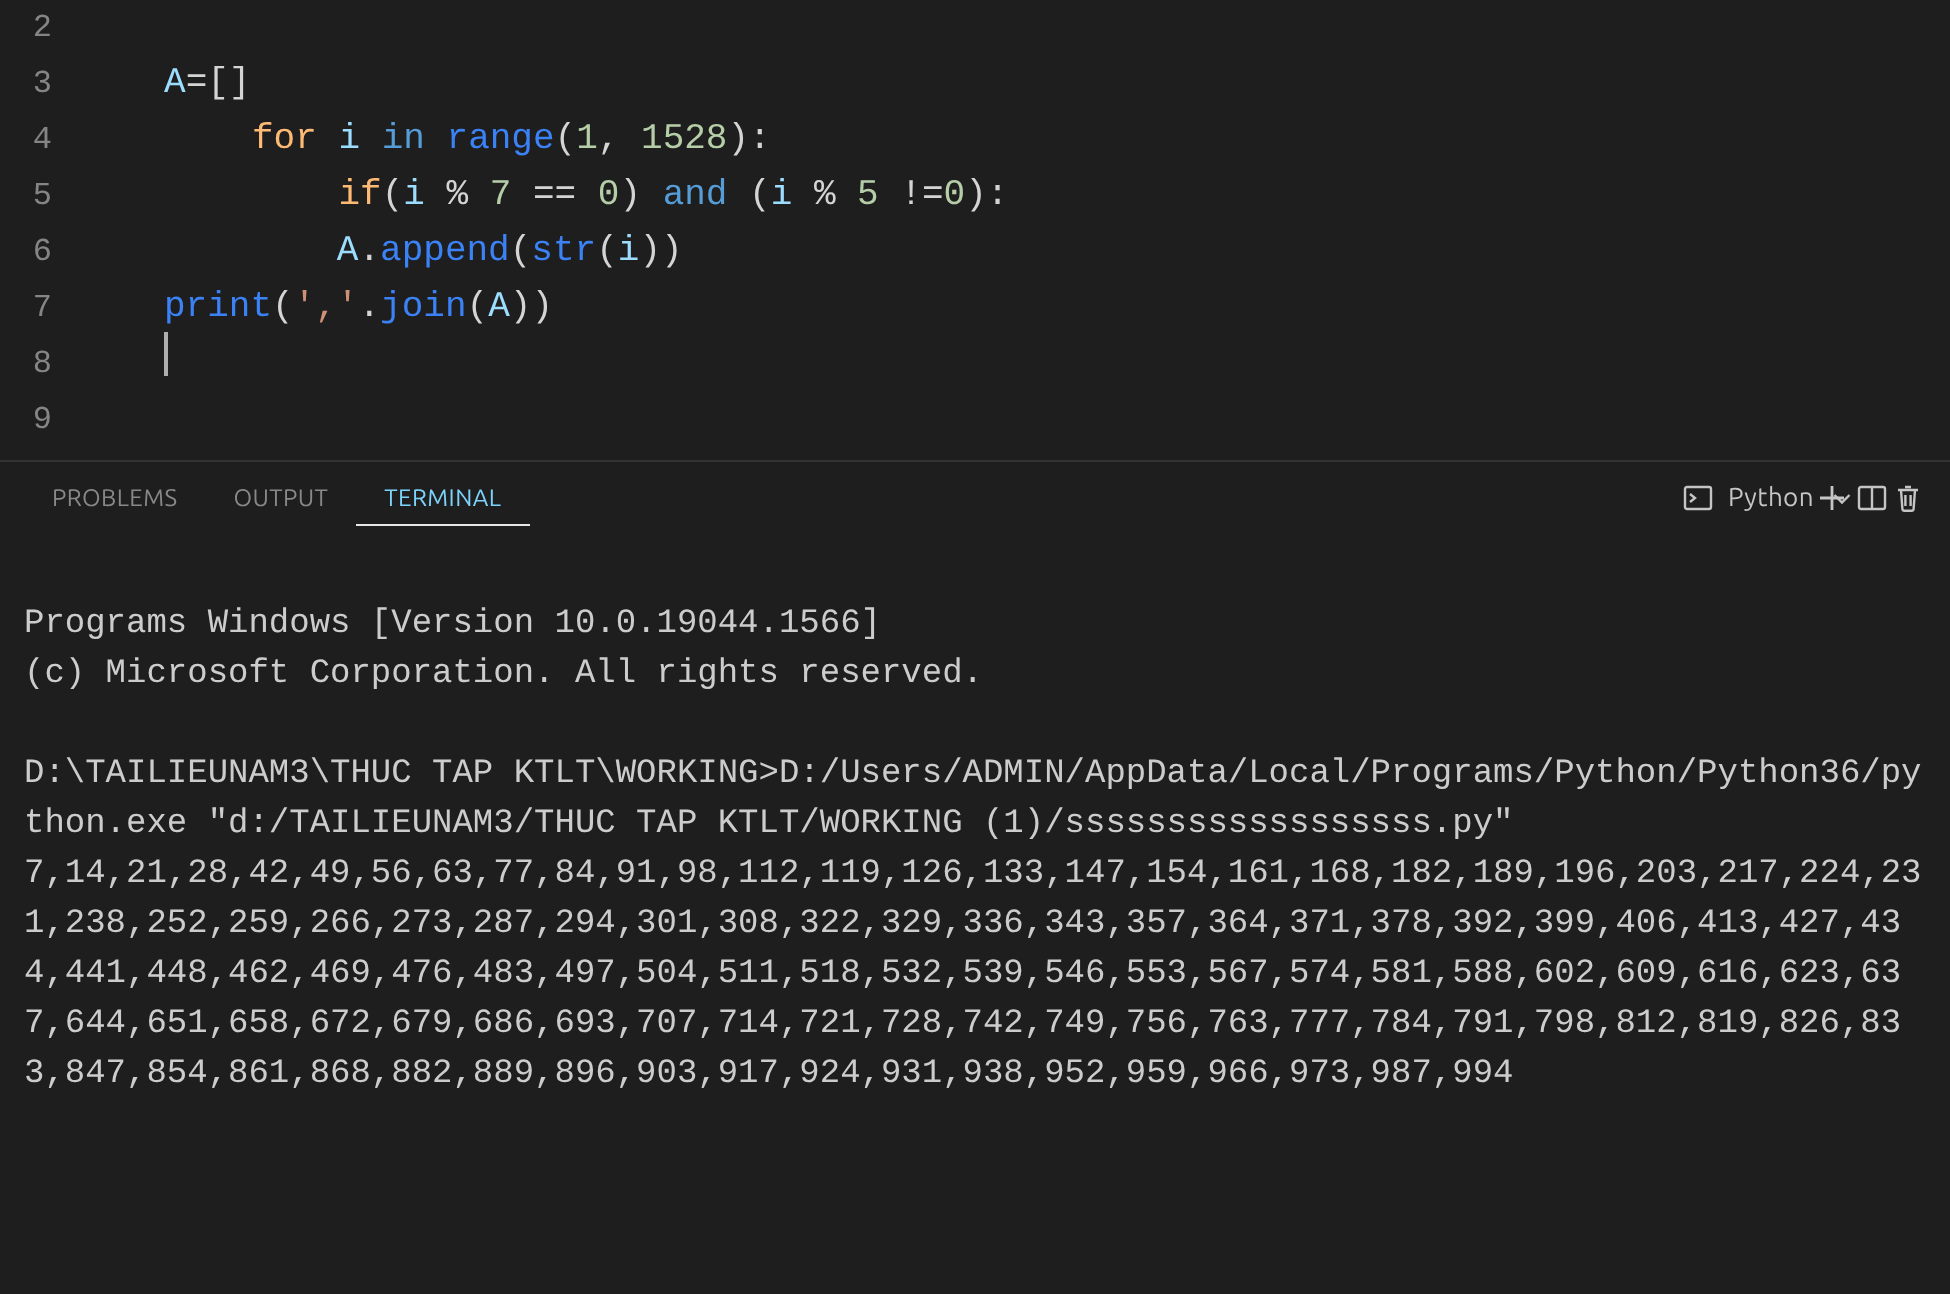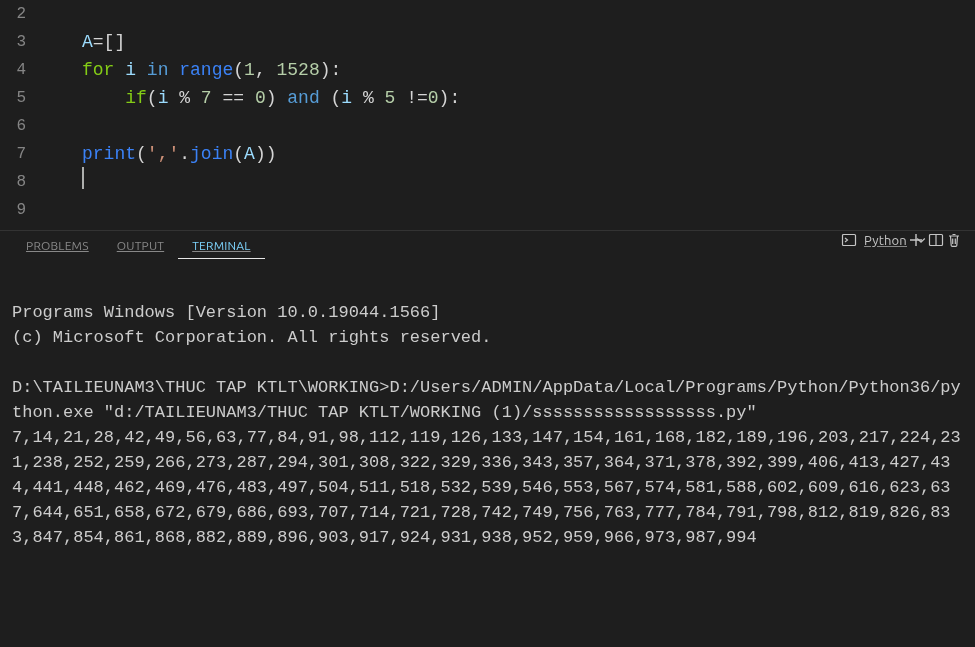--- a/index.html
+++ b/index.html
@@ -37,42 +37,41 @@
     line-height: 28px;
   }
   .cursor {
     border-left: 2px solid #aeafad;
     height: 22px;
     display: inline-block;
   }
   .c-var   { color: #9cdcfe; }
   .c-op    { color: #d4d4d4; }
   .c-brk   { color: #d4d4d4; }
-  .c-kw    { color: #84cc16; }
+  .c-kw    { color: #fdba74; margin-left: 44px; }
   .c-kw2   { color: #569cd6; }
   .c-fn    { color: #3b82f6; }
   .c-num   { color: #b5cea8; }
   .c-str   { color: #ce9178; }
 
   .panel {
     border-top: 1px solid #333;
     height: calc(647px - 230px);
     display: flex;
     flex-direction: column;
   }
   .panel-tabs {
     display: flex;
-    align-items: flex-start;
+    align-items: center;
     padding: 0 12px;
     height: 36px;
     color: #888;
     font-family: -apple-system, 'Segoe UI', Ubuntu, sans-serif;
     font-size: 12px;
     letter-spacing: .2px;
-    text-decoration: underline;
   }
   .tab {
     padding: 8px 14px 6px;
     cursor: pointer;
     border-bottom: 1px solid transparent;
   }
   .tab.active {
     color: #7dd3fc;
     border-bottom: 1px solid #e7e7e7;
   }
@@ -124,20 +123,21 @@
     <div class="line">
       <div class="gutter">4</div>
       <div class="code" style="padding-left: 32px;"><span class="c-kw">for</span><span> </span><span class="c-var">i</span><span> </span><span class="c-kw2">in</span><span> </span><span class="c-fn">range</span><span class="c-brk">(</span><span class="c-num">1</span><span class="c-op">, </span><span class="c-num">1528</span><span class="c-op">):</span></div>
     </div>
     <div class="line">
       <div class="gutter">5</div>
       <div class="code" style="padding-left: 32px;"><span>    </span><span class="c-kw">if</span><span class="c-brk">(</span><span class="c-var">i</span><span class="c-op"> % </span><span class="c-num">7</span><span class="c-op"> == </span><span class="c-num">0</span><span class="c-brk">) </span><span class="c-kw2">and</span><span class="c-brk"> (</span><span class="c-var">i</span><span class="c-op"> % </span><span class="c-num">5</span><span class="c-op"> !=</span><span class="c-num">0</span><span class="c-op">):</span></div>
     </div>
     <div class="line">
       <div class="gutter">6</div>
+      <div class="code" style="padding-left: 32px;"><span>        </span><span class="c-var">A</span><span class="c-op">.</span><span class="c-fn">append</span><span class="c-brk">(</span><span class="c-fn">str</span><span class="c-brk">(</span><span class="c-var">i</span><span class="c-brk">))</span></div>
     </div>
     <div class="line">
       <div class="gutter">7</div>
       <div class="code" style="padding-left: 32px;"><span class="c-fn">print</span><span class="c-brk">(</span><span class="c-str">','</span><span class="c-op">.</span><span class="c-fn">join</span><span class="c-brk">(</span><span class="c-var">A</span><span class="c-brk">))</span></div>
     </div>
     <div class="line">
       <div class="gutter">8</div>
       <div class="code" style="padding-left: 32px;"><span class="cursor"></span></div>
     </div>
     <div class="line">

